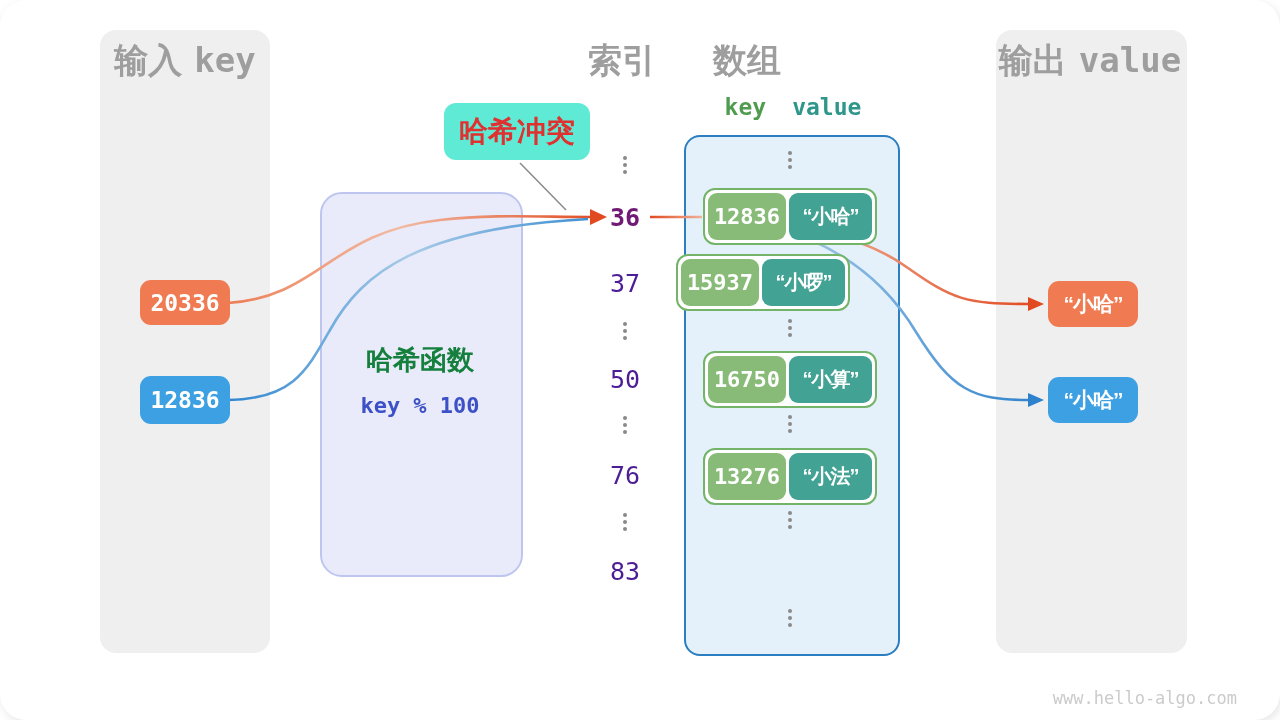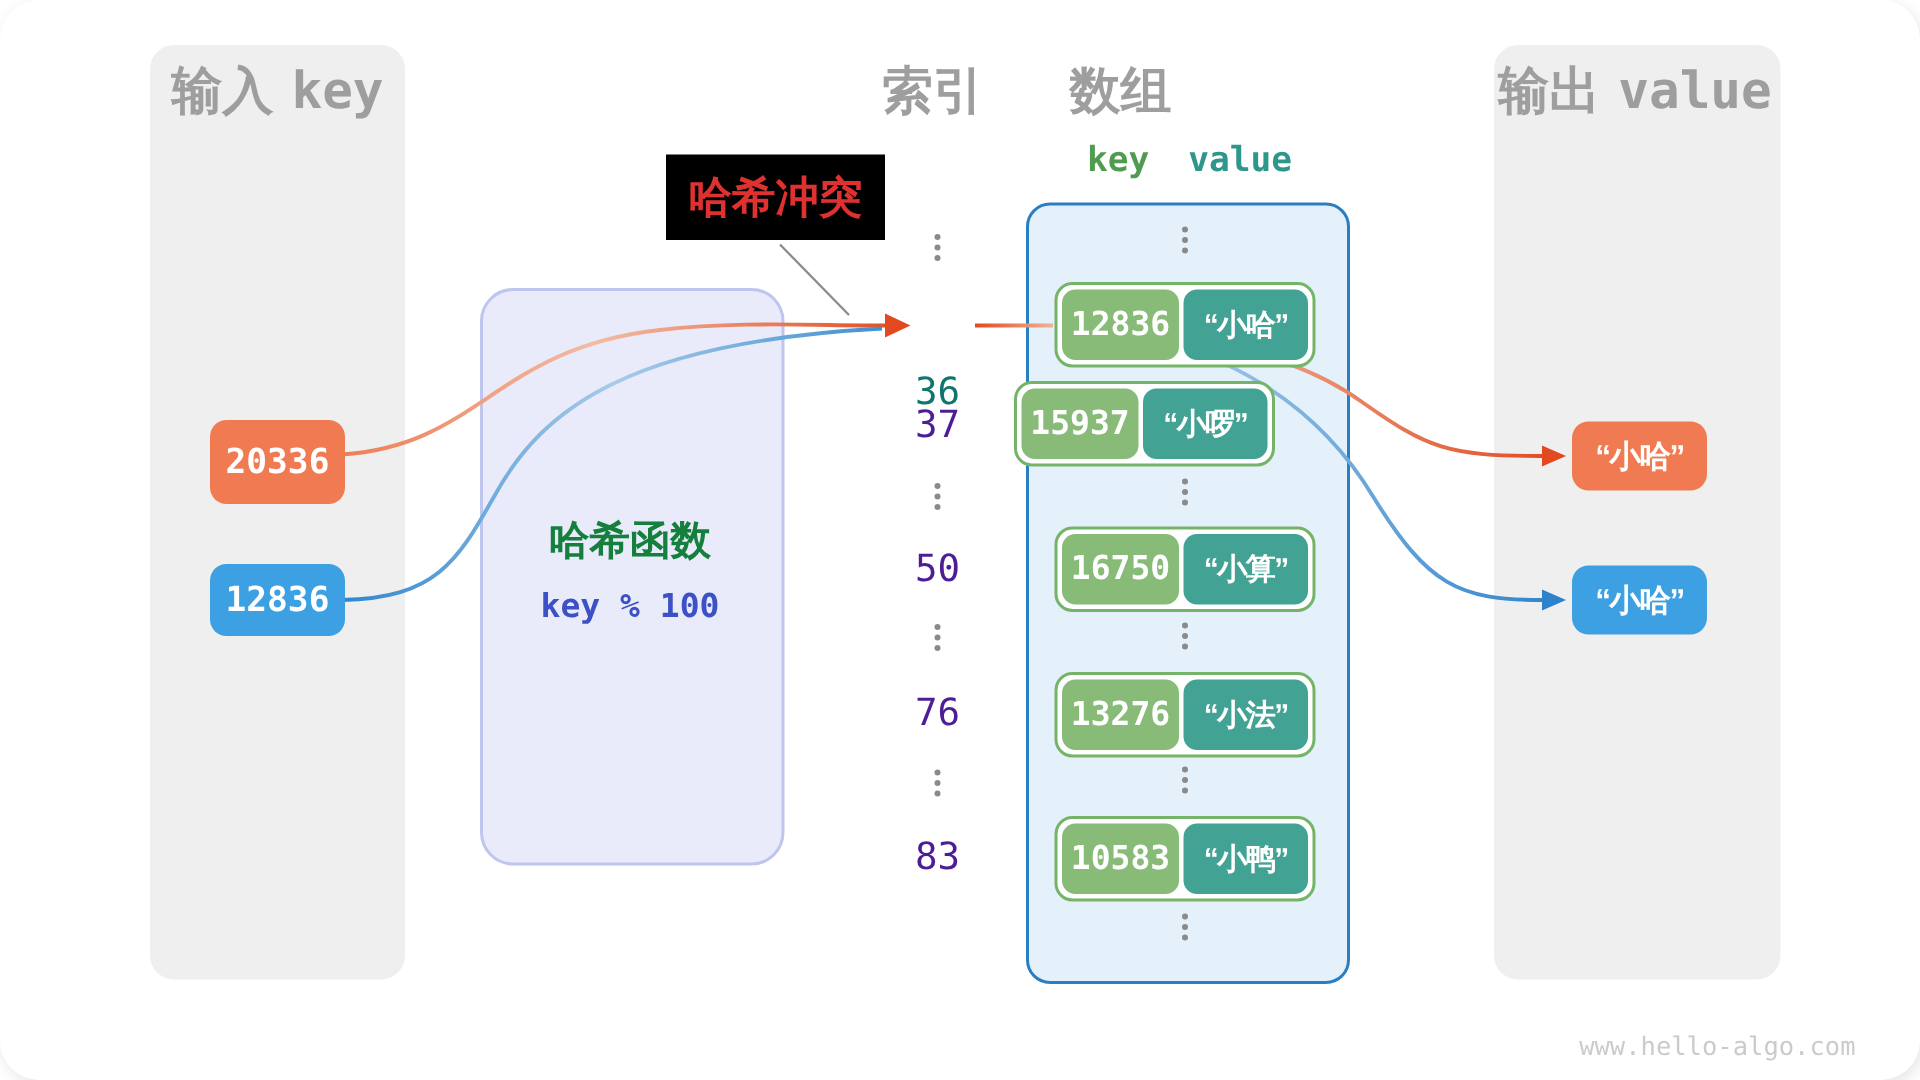--- a/index.html
+++ b/index.html
@@ -21,25 +21,25 @@
     font-weight:bold;
   }
   .key-chip{font-size:23px;}
   .val-chip{font-size:21px;letter-spacing:-1px;}
   .hashbox{
     background:#E9EBFA;border:2px solid #BEC6F0;border-radius:22px;
   }
   .hash-name{color:#15803d;font-weight:bold;font-size:27px;white-space:nowrap;}
   .hash-formula{color:#3D51C6;font-size:22px;font-weight:bold;white-space:nowrap;}
   .badge{
-    background:#000000;border-radius:0;display:flex;align-items:center;justify-content:center;
+    background:#5eead4;border-radius:12px;display:flex;align-items:center;justify-content:center;
   }
   .badge span{color:#E03131;font-weight:bold;font-size:29px;white-space:nowrap;}
   .idx{font-size:25px;color:#4c1d95;white-space:nowrap;}
-  .idx.hl{color:#0f766e;font-weight:normal;margin-top:44px;}
+  .idx.hl{color:#701a75;font-weight:bold;}
   .vdots{display:flex;flex-direction:column;gap:3px;align-items:center;}
   .vdots i{width:4px;height:4px;border-radius:50%;background:#8A8A8A;display:block;}
   .array-box{background:#E4F1FA;border:2.5px solid #2B7EC1;border-radius:16px;}
   .kv-head{display:flex;gap:26px;font-size:23px;font-weight:bold;white-space:nowrap;}
   .kv-head .k{color:#4F9B4F;}
   .kv-head .v{color:#2E968A;}
   .pair{
     box-sizing:border-box;width:174px;height:57px;background:#fff;
     border:2.5px solid #74B469;border-radius:12px;
     display:flex;gap:3px;padding:3px;
@@ -127,21 +127,21 @@
     <span class="v">value</span>
   </div>
 
   <div class="abs fg badge" style="left:444px;top:103px;width:146px;height:57px;">
     <span>哈希冲突</span>
   </div>
 
   <div class="abs fg center hash-name" style="left:420px;top:360px;">哈希函数</div>
   <div class="abs fg center hash-formula mono" style="left:420px;top:405px;">key % 100</div>
 
-  <div class="abs fg chipbox key-chip mono" style="left:140px;top:280px;width:90px;height:56px;background:#F07B52;">20336</div>
+  <div class="abs fg chipbox key-chip mono" style="left:140px;top:280px;width:90px;height:45px;background:#F07B52;">20336</div>
   <div class="abs fg chipbox key-chip mono" style="left:140px;top:376px;width:90px;height:48px;background:#3DA0E2;">12836</div>
 
   <div class="abs fg center vdots" style="left:625px;top:165px;">
       <i></i>
       <i></i>
       <i></i>
     </div>
   <div class="abs fg center idx hl mono" style="left:625px;top:217px;">36</div>
   <div class="abs fg center idx mono" style="left:625px;top:283px;">37</div>
   <div class="abs fg center vdots" style="left:625px;top:331px;">
@@ -193,24 +193,20 @@
     </div>
   <div class="abs fg pair" style="left:703px;top:448px;">
     <div class="pk mono">13276</div>
     <div class="pv">“小法”</div>
   </div>
   <div class="abs fg center vdots" style="left:790px;top:520px;">
       <i></i>
       <i></i>
       <i></i>
     </div>
-  <div class="abs fg pair" style="left:703px;top:544px;">
-    <div class="pk mono">10583</div>
-    <div class="pv">“小鸭”</div>
-  </div>
   <div class="abs fg center vdots" style="left:790px;top:618px;">
       <i></i>
       <i></i>
       <i></i>
     </div>
 
   <div class="abs fg chipbox val-chip" style="left:1048px;top:281px;width:90px;height:46px;background:#F07B52;">“小哈”</div>
   <div class="abs fg chipbox val-chip" style="left:1048px;top:377px;width:90px;height:46px;background:#3DA0E2;">“小哈”</div>
 
   <div class="abs fg footer mono" style="right:43px;top:688px;">www.hello-algo.com</div>

